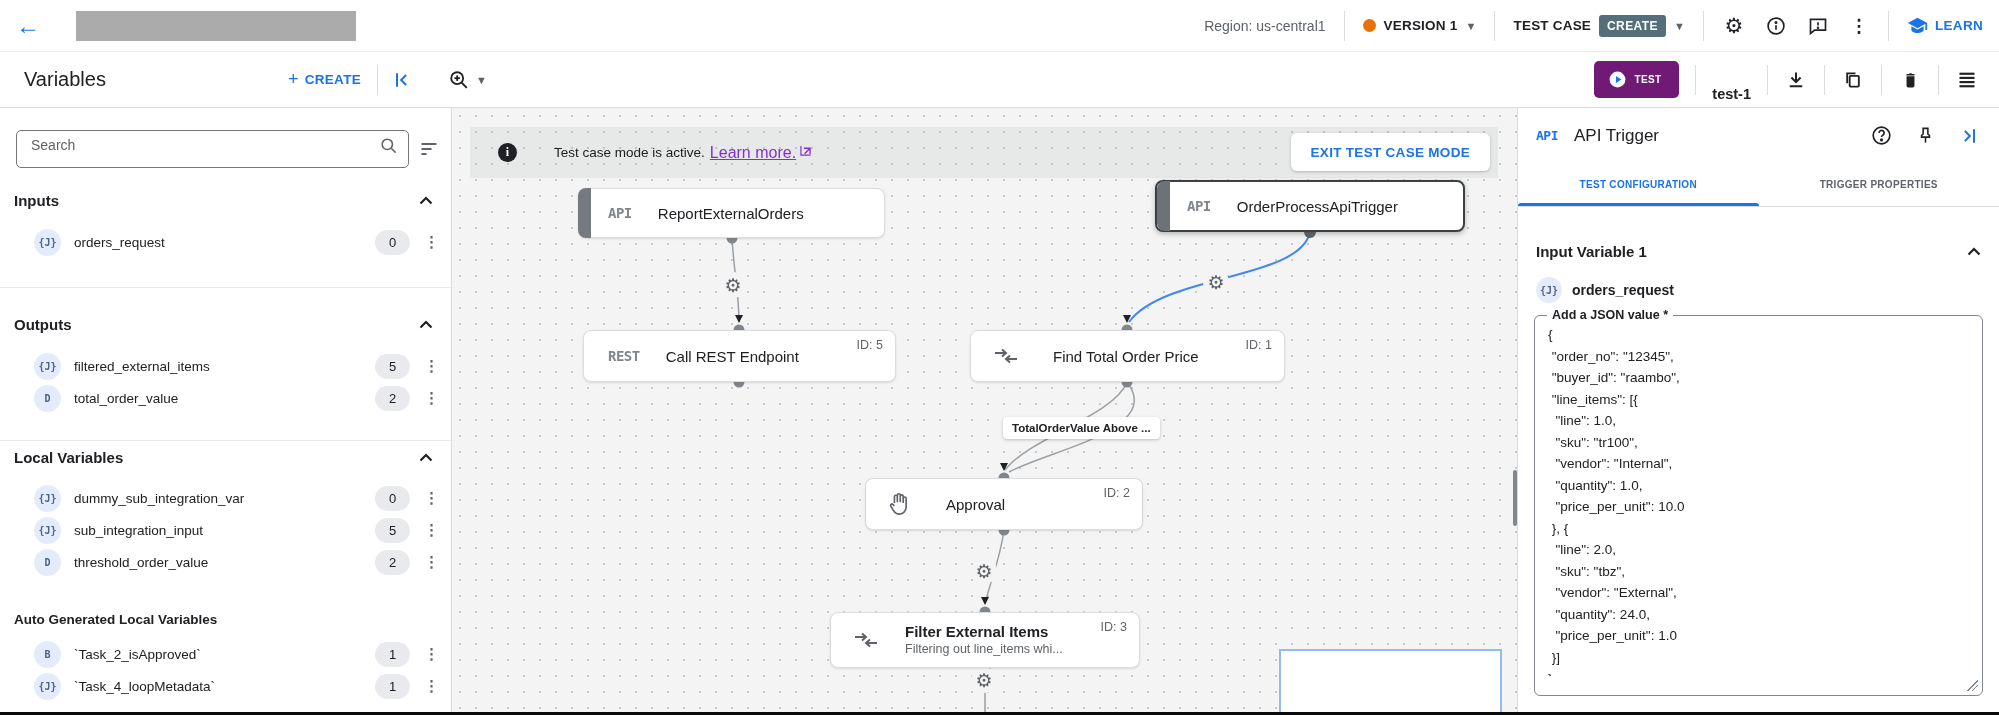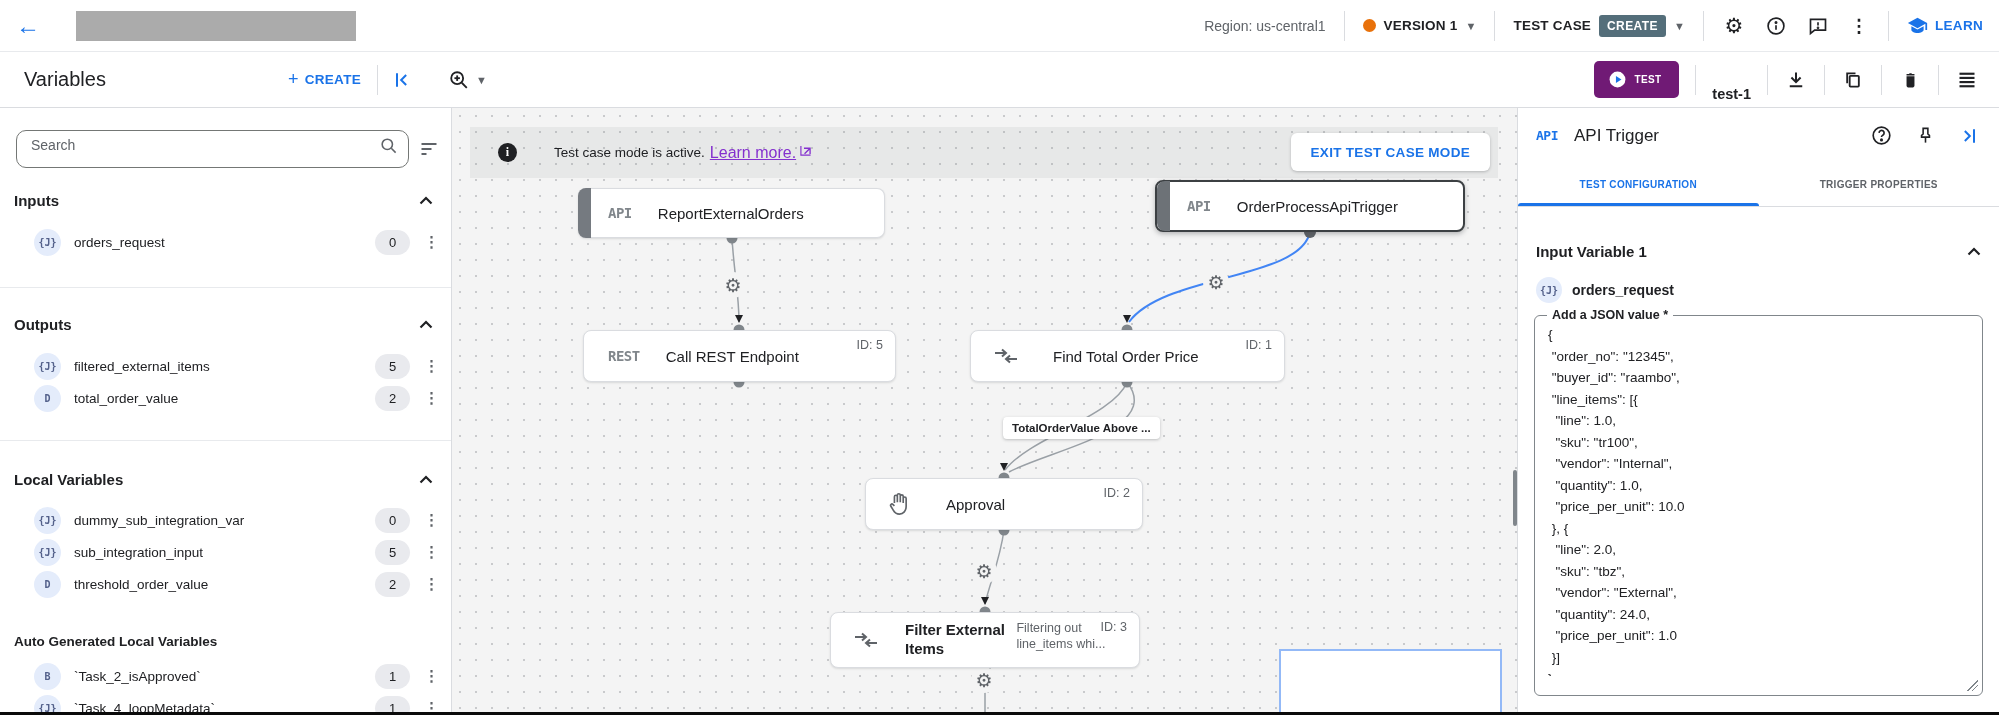--- a/index.html
+++ b/index.html
@@ -29,21 +29,21 @@
   .create-plus { font-size:18px; font-weight:400; }
   .collapse-left { color:#1a73e8; margin:0 14px; cursor:pointer; display:flex; }
   .zoom-ctrl { display:flex; align-items:center; gap:6px; margin-left:22px; cursor:pointer; }
   .toolbar-right { margin-left:auto; display:flex; align-items:center; gap:16px; padding-right:20px; }
   .test-btn { background:#701a75; color:#fff; border:none; border-radius:5px; height:37px; padding:0 18px 0 14px; font-size:10px; font-weight:700; letter-spacing:.3px; display:flex; align-items:center; gap:8px; cursor:pointer; font-family:inherit; }
   .test-name { font-size:14.5px; font-weight:700; color:#202124;margin-top:28px; }
 
   
   .sidebar { position:absolute; top:108px; left:0; width:452px; bottom:0; background:#fff; border-right:1px solid #dadce0; overflow:hidden; }
   .search-row { display:flex; align-items:center; padding:22px 12px 0 16px; gap:10px; }
-  .search-box { flex:1; height:38px; border:1px solid #747775; border-radius:10px; display:flex; align-items:center; padding:0 10px 8px 14px; }
+  .search-box { flex:1; height:38px; border:1px solid #747775; border-radius:5px; display:flex; align-items:center; padding:0 10px 8px 14px; }
   .search-box input { border:none; outline:none; flex:1; font-size:14px; font-family:inherit; color:#202124; background:transparent; }
   .search-box input::placeholder { color:#5f6368; }
   .sec-header { display:flex; align-items:center; height:32px; padding:0 18px 0 14px; font-size:15px; font-weight:700; color:#202124; }
   .sec-header.small { font-size:13.5px; }
   .sec-header .chev { margin-left:auto; cursor:pointer; display:flex; }
   .var-row { display:flex; align-items:center; height:32px; padding:0 12px 0 34px; }
   .type-badge { width:27px; height:27px; border-radius:50%; background:#e4ecfb; color:#53608a; font-size:10px; font-weight:700; display:flex; align-items:center; justify-content:center; margin-right:13px; flex:0 0 27px; font-family:"DejaVu Sans Mono", monospace; }
   .var-name { font-size:13.5px; color:#202124; }
   .count-pill { margin-left:auto; background:#e9eaee; border-radius:13px; min-width:35px; height:25px; display:flex; align-items:center; justify-content:center; font-size:13px; color:#202124; }
   .row-kebab { color:#5f6368; font-size:15px; font-weight:700; margin-left:14px; cursor:pointer; letter-spacing:0; }
@@ -60,21 +60,21 @@
   .exit-btn { position:absolute; right:8px; top:6px; height:38px; background:#fff; border:none; border-radius:6px; color:#1a73e8; font-size:13.5px; font-weight:700; letter-spacing:.3px; padding:0 20px; box-shadow:0 1px 3px rgba(60,64,67,.3); cursor:pointer; font-family:inherit; }
 
   .node { position:absolute; background:#fff; border:1px solid #dadce0; border-radius:8px; box-shadow:0 1px 2px rgba(60,64,67,.15); display:flex; align-items:center; cursor:pointer; }
   .node.accent { border-left:none; }
   .node .lbar { position:absolute; left:0; top:-1px; bottom:-1px; width:13px; background:#757a80; border-radius:8px 0 0 8px; }
   .node.selected { border:2px solid #3c4043; box-shadow:0 2px 5px rgba(60,64,67,.35); }
   .node-badge { font-family:"DejaVu Sans Mono", monospace; font-size:14px; font-weight:700; color:#80868b; margin-left:30px; letter-spacing:-.5px; }
   .node-title { font-size:15px; color:#202124; margin-left:26px; }
   .node-id { position:absolute; top:7px; right:12px; font-size:12.5px; color:#5f6368; }
   .node-icon { margin-left:22px; color:#5f6368; display:flex; }
-  .node-2line { margin-left:26px; display:flex; flex-direction:row; line-height:1.25;justify-content:flex-end; }
+  .node-2line { margin-left:26px; display:flex; flex-direction:column; line-height:1.25;justify-content:flex-end; }
   .node-2line .t { font-size:15px; font-weight:700; color:#202124; }
   .node-2line .s { font-size:12.5px; color:#5f6368; }
   .edge-label { position:absolute; background:#fff; border-radius:4px; box-shadow:0 1px 3px rgba(60,64,67,.3); font-size:11.5px; font-weight:700; color:#202124; padding:5px 9px; cursor:pointer; }
   .gear-chip { position:absolute; width:26px; height:26px; display:flex; align-items:center; justify-content:center; color:#5f6368; font-size:19px; background:#f4f4f4; border-radius:50%; cursor:pointer; }
   .blue-box { position:absolute; left:827px; top:541px; width:223px; height:80px; background:#fff; border:2px solid #93b9f7; }
   .canvas-scrollbar { position:absolute; right:0; top:362px; width:4px; height:56px; background:#80868b; border-radius:2px; }
   .edges { position:absolute; inset:0; pointer-events:none; }
 
   
   .panel { position:absolute; top:108px; right:0; width:482px; bottom:0; background:#fff; border-left:1px solid #dadce0; }
@@ -260,21 +260,21 @@
     <span class="row-kebab">⋮</span>
   </div>
   <div class="var-row">
     <span class="type-badge">D</span>
     <span class="var-name">total_order_value</span>
     <span class="count-pill">2</span>
     <span class="row-kebab">⋮</span>
   </div>
   <div class="sb-div" style="margin-top:26px"></div>
 
-  <div class="sec-header" style="margin-top:22px">
+  <div class="sec-header" style="">
     <span>Local Variables</span>
     <span class="chev">
         <svg width="14" height="9" viewBox="0 0 14 9" fill="none" stroke="#202124" stroke-width="2.2">
           <polyline points="1.5,7.5 7,2 12.5,7.5"></polyline>
         </svg>
       </span>
   </div>
   <div class="var-row" style="margin-top:9px">
     <span class="type-badge">{J}</span>
     <span class="var-name">dummy_sub_integration_var</span>

